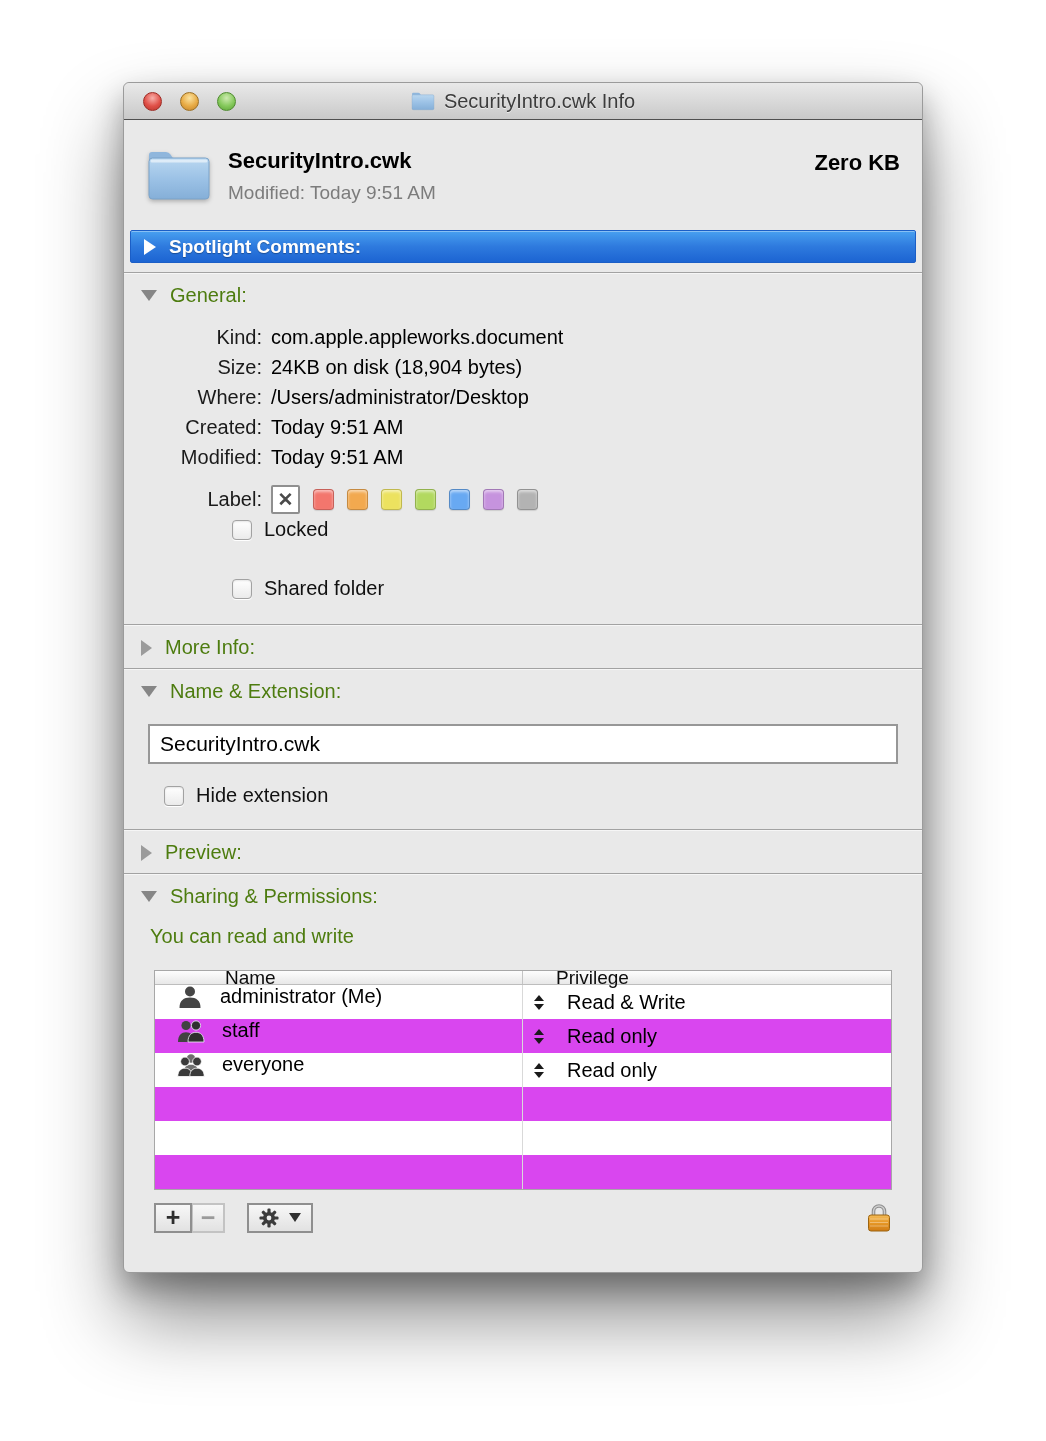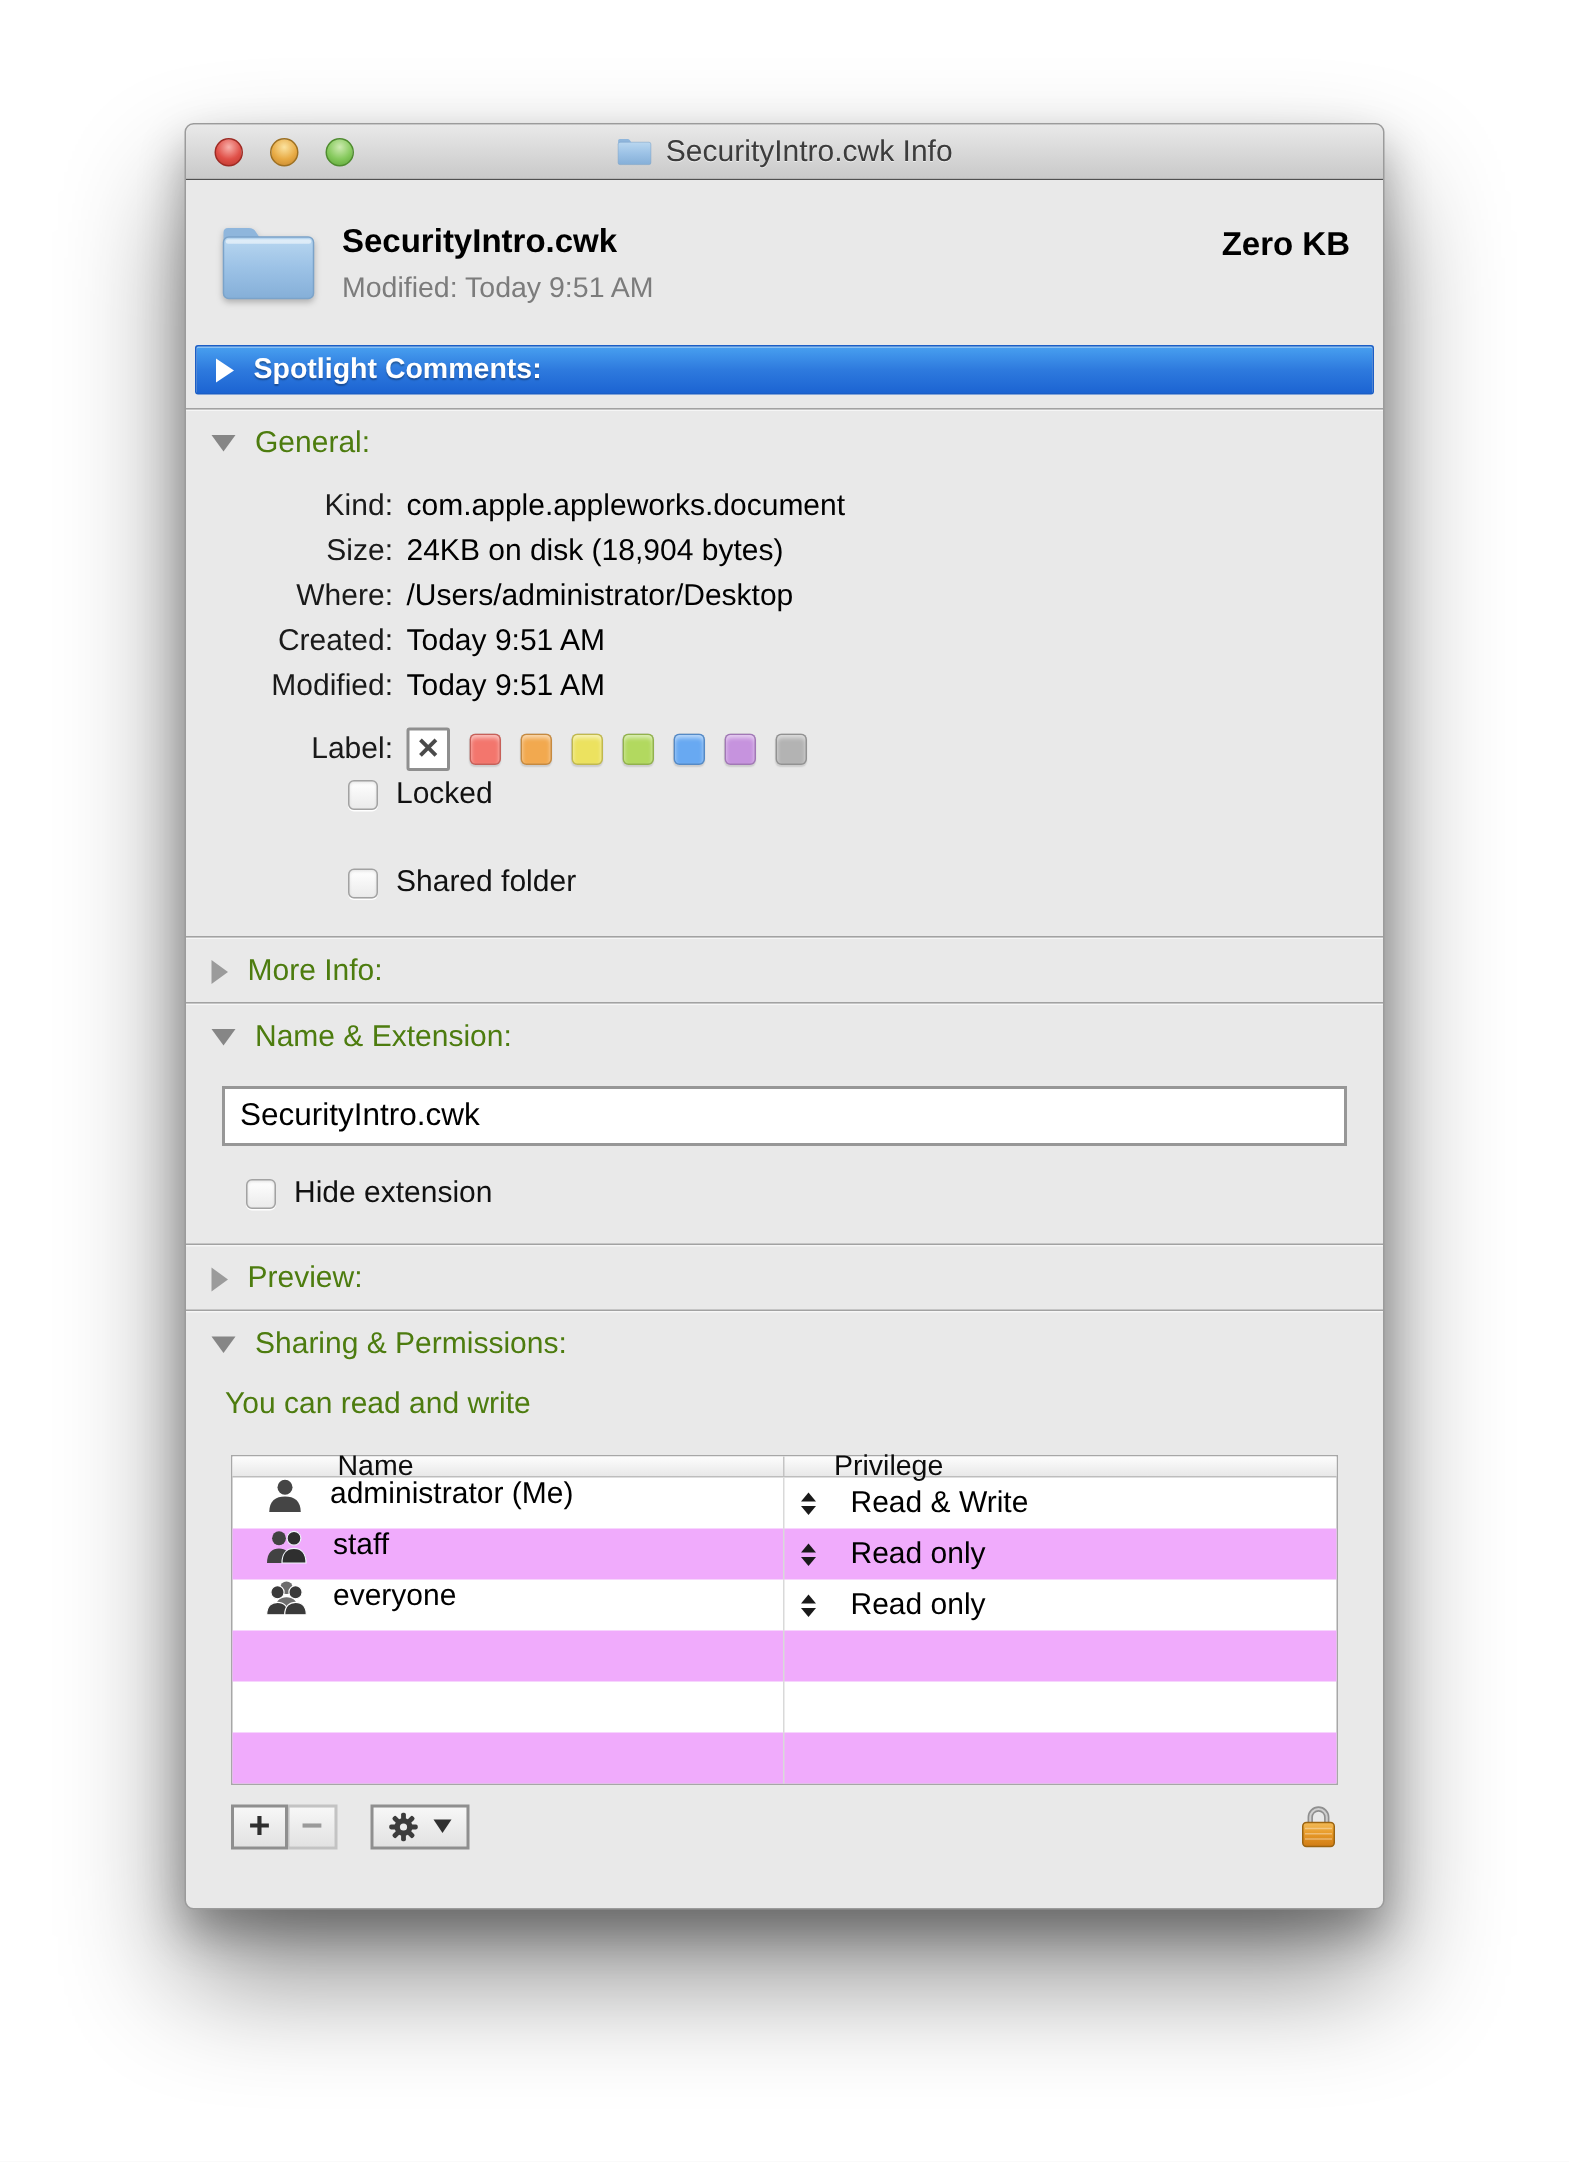--- a/index.html
+++ b/index.html
@@ -79,21 +79,21 @@
   }
   .hide-ext { margin:20px 0 22px 40px; }
 
   
   .share-status { margin:8px 0 0 26px; font-size:20px; color:#4d7c0f; }
   .perm-table { margin:22px 30px 0; border:1px solid #a7a7a7; background:#fff; }
   .t-head { display:flex; height:14px; background:linear-gradient(#fdfdfd,#e8e8e8); border-bottom:1px solid #bdbdbd; font-size:19px; color:#0c0c0c; }
   .th-name { width:50%; display:flex; align-items:center; padding-left:70px; border-right:1px solid #c4c4c4; }
   .th-priv { flex:1; display:flex; align-items:center; padding-left:33px; }
   .t-row { display:flex; height:34px; }
-  .t-row.alt { background:#f0abfc; }
+  .t-row.alt { background:#d946ef; }
   .tc-name { width:50%; display:flex; align-items:flex-start; padding-left:22px; border-right:1px solid #d9d9d9; }
   .tc-name .uname { margin-left:17px; font-size:20px; color:#000; }
   .tc-priv { flex:1; display:flex; align-items:center; padding-left:11px; gap:23px; font-size:20px; color:#000; cursor:pointer; }
   .stepper { display:flex; flex-direction:column; gap:3px; }
   .tri-up-s { width:0; height:0; border-left:5px solid transparent; border-right:5px solid transparent; border-bottom:6px solid #1a1a1a; }
   .tri-dn-s { width:0; height:0; border-left:5px solid transparent; border-right:5px solid transparent; border-top:6px solid #1a1a1a; }
 
   
   .toolbar { margin:12px 30px 0; display:flex; align-items:center; }
   .btn { height:30px; background:linear-gradient(#f7f7f7,#e2e2e2); display:flex; align-items:center; justify-content:center; cursor:pointer; }

